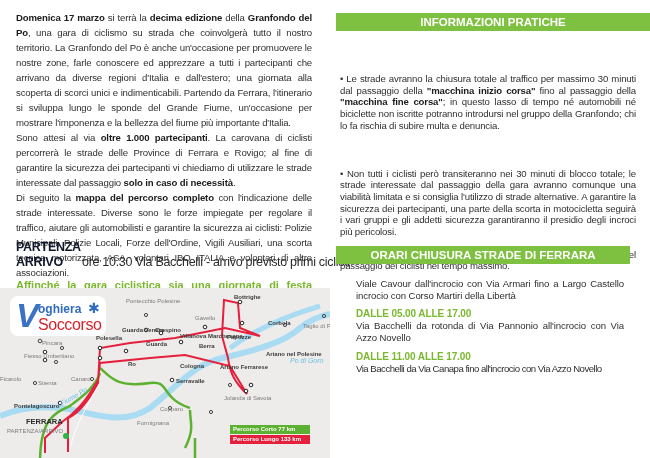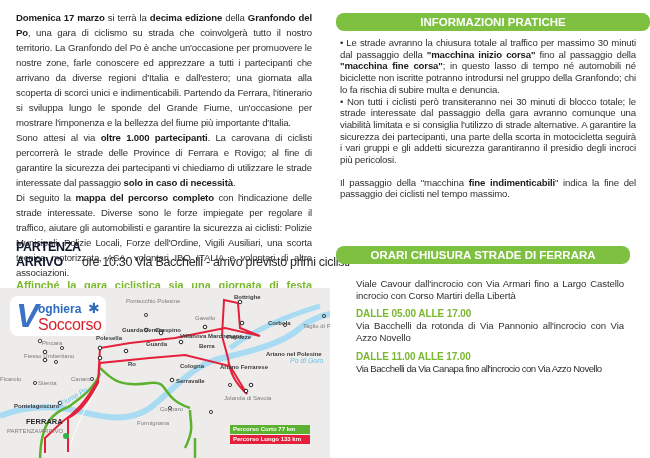--- a/index.html
+++ b/index.html
@@ -22,27 +22,27 @@
   .logo-v { position: absolute; left: 6px; top: 1px; font-size: 34px; font-weight: bold; color: #3a72c6; font-style: italic; line-height: 36px; }
   .logo-line1 { position: absolute; left: 28px; top: 6px; font-size: 12px; font-weight: bold; color: #2f6cc0; }
   .logo-line2 { position: absolute; left: 28px; top: 20px; font-size: 16px; font-weight: normal; color: #d8222b; letter-spacing: -0.4px; }
   .logo-star { position: absolute; left: 78px; top: 4px; font-size: 14px; color: #2f6cc0; }
 
   .legend-short, .legend-long { position: absolute; left: 230px; width: 80px; height: 9px; font-size: 6px; font-weight: bold; color: #ffffff; padding-left: 3px; line-height: 9px; }
   .legend-short { top: 49px; background: #5cb130; }
   .legend-long  { top: 70px; background: #e4203c; }
   .legend-short { top: 137px; }
   .legend-long  { top: 147px; }
-  .banner { background: #7ec140; color: #ffffff; font-weight: bold; font-size: 11.5px; text-align: center; height: 18px; line-height: 18px; letter-spacing: 0px; border-radius: 8px; }
+  .banner { background: #7ec140; color: #ffffff; font-weight: bold; font-size: 11.5px; text-align: center; height: 18px; line-height: 18px; letter-spacing: 0px; }
   .banner-info { position: absolute; left: 336px; top: 13px; width: 314px; }
   .banner-orari { position: absolute; left: 336px; top: 246px; width: 294px; }
 
   .info-body { position: absolute; left: 340px; top: 37px; width: 296px; font-size: 9.6px; line-height: 11.7px; text-align: justify; color: #303030; letter-spacing: -0.15px; }
   .info-body b { font-weight: bold; color: #1c1c1c; }
-  .info-p { margin-bottom: 0; }
+  .info-p { margin-bottom: 0; margin-top: 36px; }
   .info-footer { margin-top: 11px; }
 
   .closures { position: absolute; left: 356px; top: 278px; width: 268px; }
   .closure { margin-bottom: 7px; }
   .closure-time { font-size: 10px; font-weight: bold; color: #7ab82e; line-height: 12px; letter-spacing: -0.1px; }
   .closure-desc { font-size: 9.6px; line-height: 11.7px; color: #303030; text-align: justify; letter-spacing: -0.1px; }
   .closure-desc.tight { letter-spacing: -0.5px; }
 
   .map-label { font-family: "Liberation Sans", sans-serif; font-size: 6px; fill: #7a7a7a; }
   .map-label-b { font-family: "Liberation Sans", sans-serif; font-size: 6px; font-weight: bold; fill: #3b3b3b; }

